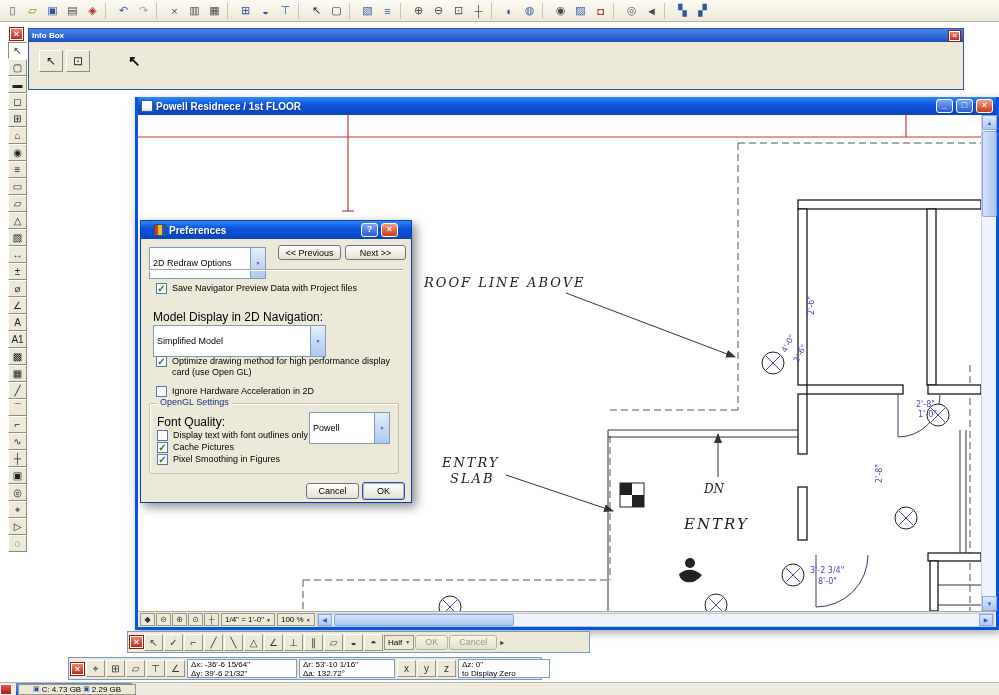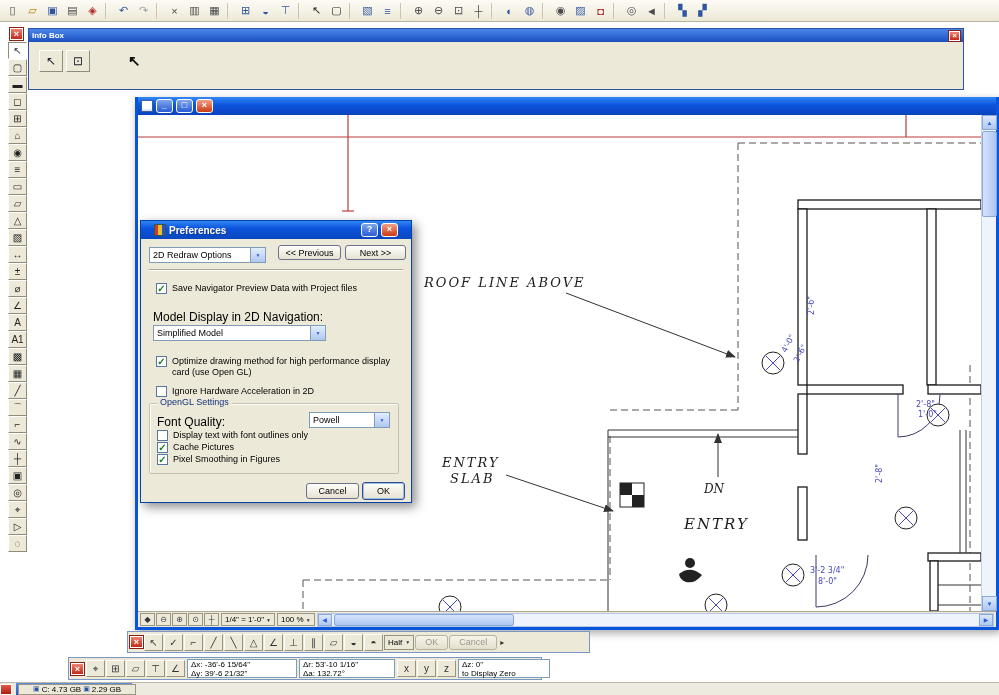--- a/index.html
+++ b/index.html
@@ -56,21 +56,21 @@
 
 .hand{font-family:"DejaVu Serif",serif;font-style:italic;fill:#1c1c1c}
 .dim{font-family:"DejaVu Sans",sans-serif;fill:#4848BE;font-size:8px}
 
 
 .dlg{position:absolute;left:140px;top:220px;width:272px;height:283px;border:1px solid #0342A9;background:#ECE9D8;box-shadow:4px 4px 10px rgba(0,0,0,.45);z-index:60}
 .dlg-title{height:18px;background:linear-gradient(#3087F5,#0C54DD 40%,#0846BE);display:flex;align-items:center;padding:0 13px;gap:3px}
 .dlg-title .t{color:#fff;font-weight:bold;font-size:10px;flex:1;text-shadow:1px 1px 1px #1a3a8a}
 .pref-icon{width:12px;height:12px;flex:none;border:1px solid #355;background:linear-gradient(90deg,#D03A2A 0 33%,#E8C22A 33% 66%,#2A52C0 66% 100%)}
 .dlg-body{position:relative;height:264px;font-size:9px}
-.combo{position:absolute;height:16px;background:#fff;border:1px solid #7F9DB9;display:flex;align-items:center}
+.combo{position:absolute;height:32px;background:#fff;border:1px solid #7F9DB9;display:flex;align-items:center}
 .combo-val{flex:1;padding:0 3px;white-space:nowrap;overflow:hidden;font-size:9px}
 .combo-arrow{width:15px;height:100%;background:linear-gradient(#E3EDFD,#AFC8F0);border-left:1px solid #7F9DB9;display:flex;align-items:center;justify-content:center;font-size:5px;color:#2B5BD7}
 .xbtn{position:absolute;background:linear-gradient(#FEFEFB,#E6E2D1);border:1px solid #70708E;border-radius:3px;font-size:9px;font-family:inherit;display:flex;align-items:center;justify-content:center;color:#000}
 .xbtn.default{border:1px solid #2F4F8F;box-shadow:inset 0 0 0 1px #9DBCE8}
 .sep-line{position:absolute;left:8px;right:8px;height:0;border-top:1px solid #ACA899;border-bottom:1px solid #fff}
 .cbrow{position:absolute;display:flex;align-items:flex-start;gap:5px}
 .cb{width:11px;height:11px;background:#fff;border:1px solid #5577A0;display:flex;align-items:center;justify-content:center;flex:none}
 .cb i{font-style:normal;font-size:10px;line-height:9px;color:#1B7F1B;font-weight:bold}
 .cb-label{font-size:9px;line-height:11px}
 .plain-label{position:absolute;font-size:12px}
@@ -261,20 +261,21 @@
       <span class="ib-btn" title="selection-method-button">↖</span>
           <span class="ib-btn" title="quick-selection-button">⊡</span>
         </span>
       <span class="ib-cursor">↖</span>
     </div>
   </div>
 
   <div class="win">
     <div class="win-title">
       <span class="win-icon"></span>
+      <span class="t">Powell Residnece / 1st FLOOR</span>
       <span class="cap-btn">_</span>
       <span class="cap-btn">□</span>
       <span class="cap-btn close">×</span>
     </div>
     <div class="win-client">
       <div class="draw">
         <svg viewBox="0 0 843 496" preserveAspectRatio="none">
           <defs>
             <marker id="ah" markerWidth="10" markerHeight="8" refX="9" refY="4" orient="auto">
                 <path d="M0,0 L10,4 L0,8 z" fill="#333"></path>

